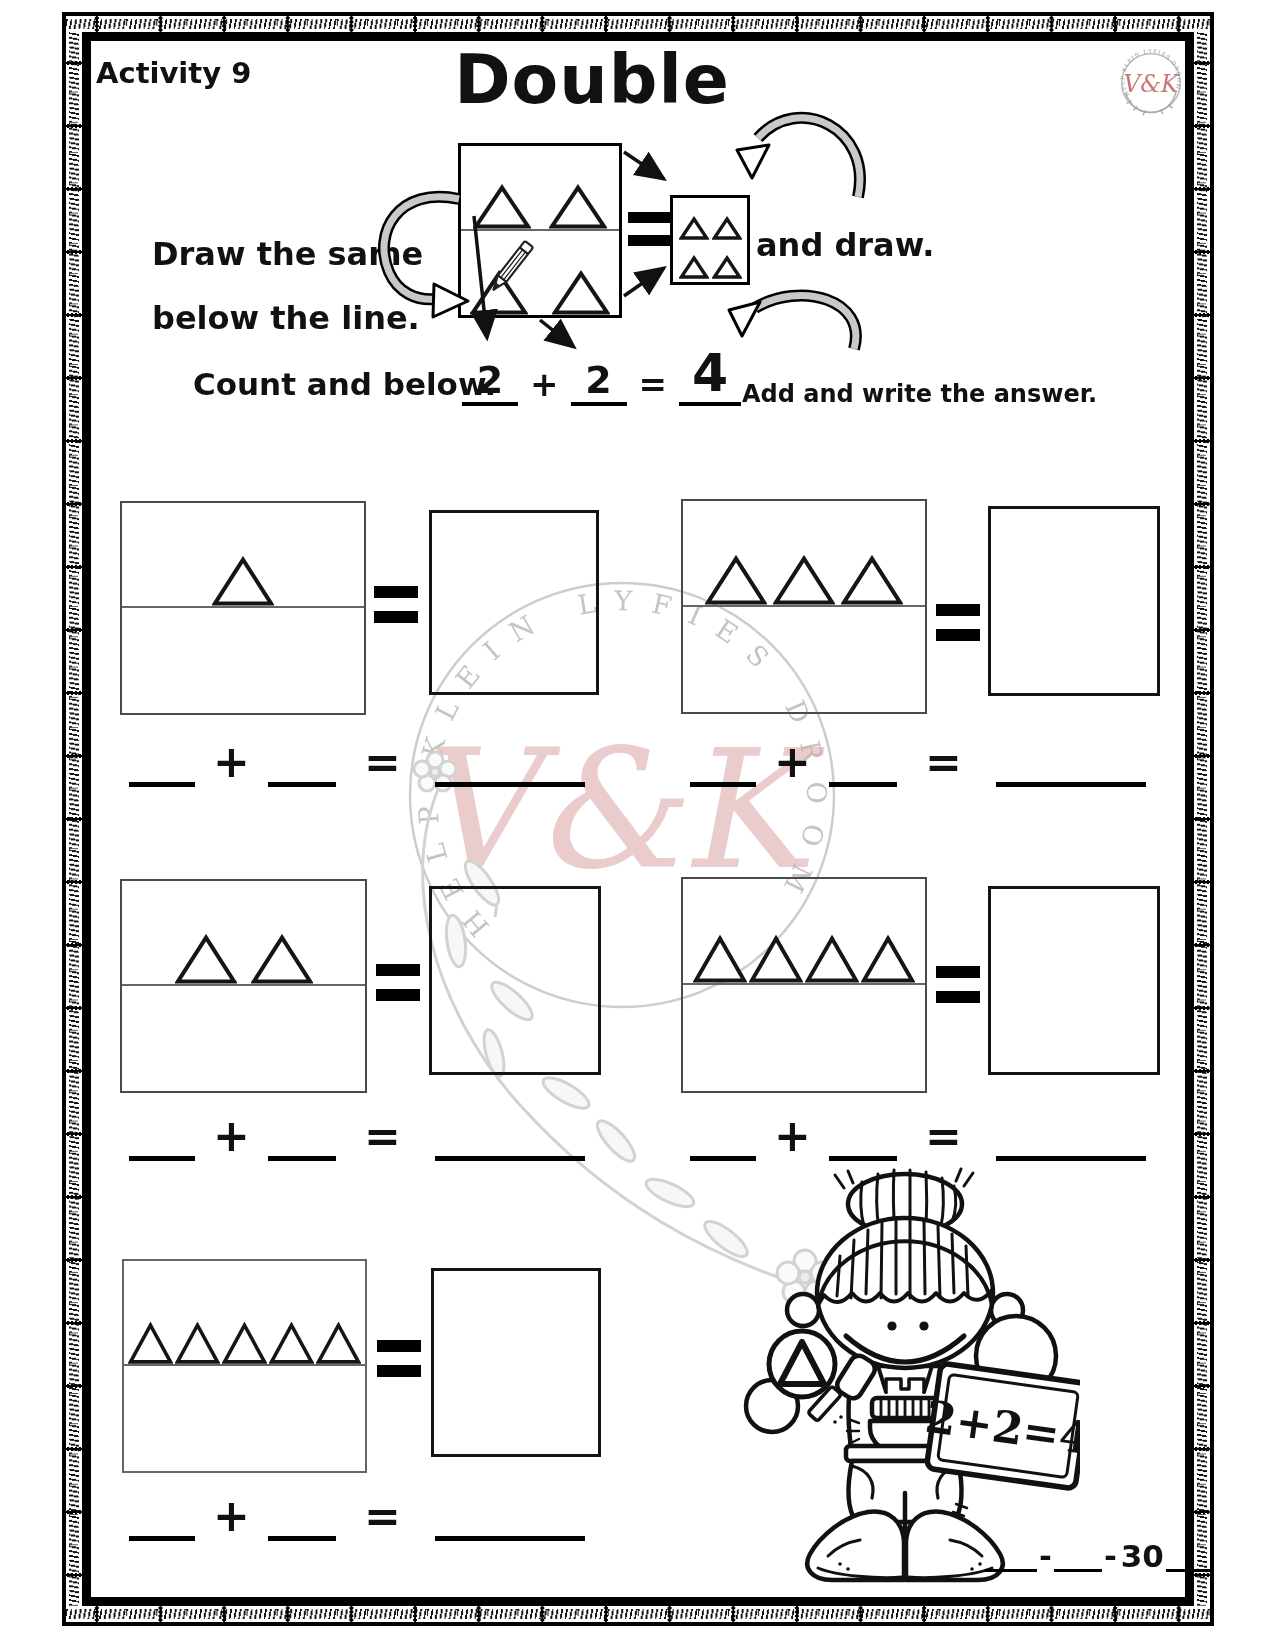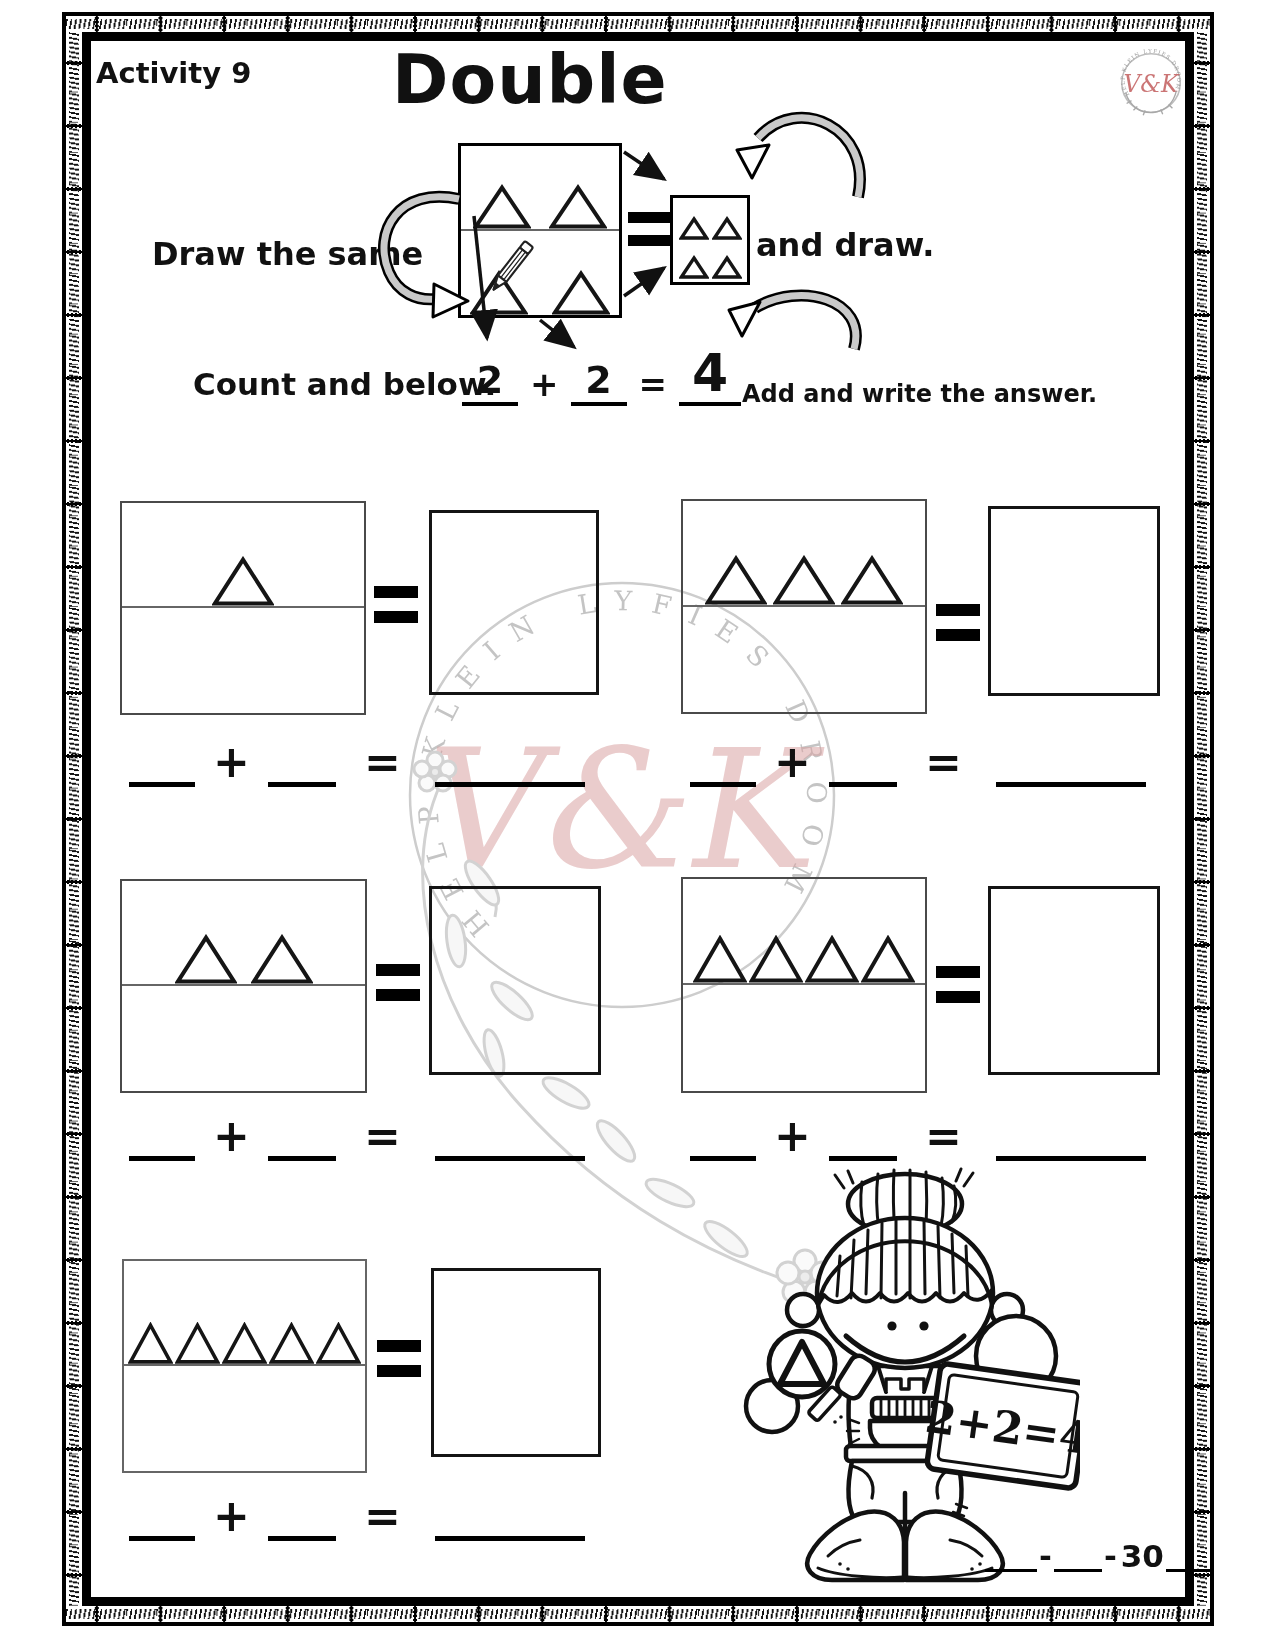--- a/index.html
+++ b/index.html
@@ -23,21 +23,21 @@
        radial-gradient(circle 2px at 50% 50%, #000 95%, transparent),
        repeating-linear-gradient(10deg, #111 0 1.7px, transparent 1.7px 4.6px);
      background-size:4px 62px, 10px 30px;
      background-repeat:space, space;
      background-position:6px 0, 3px 0;}
   .band-left{left:0;} .band-right{right:0;}
   .frame-inner{position:absolute;left:16px;top:16px;right:16px;bottom:16px;border:9px solid #000;}
 
   
   .activity{left:96px;top:56px;font-size:29px;font-weight:600;}
-  .title{left:392px;top:40px;width:400px;font-size:68px;font-weight:800;letter-spacing:1px;}
+  .title{left:392px;top:40px;width:400px;text-align:center;font-size:68px;font-weight:800;letter-spacing:1px;}
 
   
   .instr{font-size:32px;font-weight:600;line-height:64px;white-space:nowrap;}
   .heading{left:118px;top:441px;font-size:34px;font-weight:600;white-space:nowrap;}
 
   
   .exbox{box-sizing:border-box;border:3px solid #000;}
   .exbox .half{box-sizing:border-box;height:50%;display:flex;align-items:flex-end;justify-content:center;}
   .exbox .half.top{border-bottom:2px solid #666;}
   .pbox{box-sizing:border-box;border:2px solid #4a4a4a;}
@@ -183,20 +183,21 @@
           <polygon points="15,3.06 27.62,21.96 2.38,21.96" fill="#fff" stroke="#151515" stroke-width="3.4"></polygon>
         </svg>
         <svg width="30" height="24" viewBox="0 0 30 24">
           <polygon points="15,3.06 27.62,21.96 2.38,21.96" fill="#fff" stroke="#151515" stroke-width="3.4"></polygon>
         </svg>
       </div>
   </div>
 
   <div class="abs instr" style="left:152px;top:222px;">
     <div>Draw the same</div>
+    <div>below the line.</div>
   </div>
   <div class="abs instr" style="left:756px;top:214px;line-height:62px;">
     <div>and draw.</div>
   </div>
   <div class="abs instr" style="left:193px;top:352px;font-size:31px;">Count and below.</div>
   <div class="abs instr" style="left:742px;top:362px;font-size:24px;">Add and write the answer.</div>
 
   <div class="abs exeq" style="left:462px;top:345px;">
     <div class="xb">2</div>
     <div class="xop">+</div>

